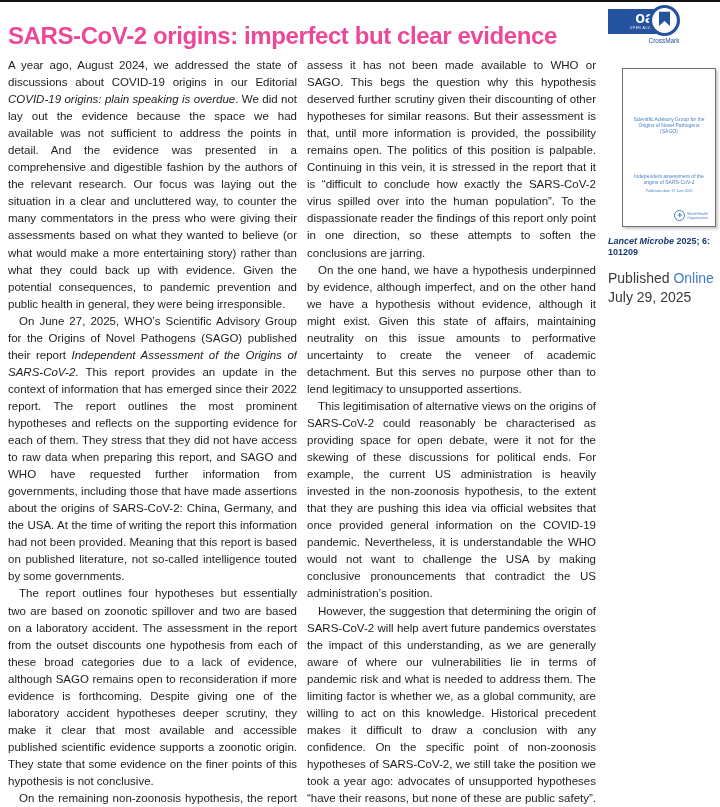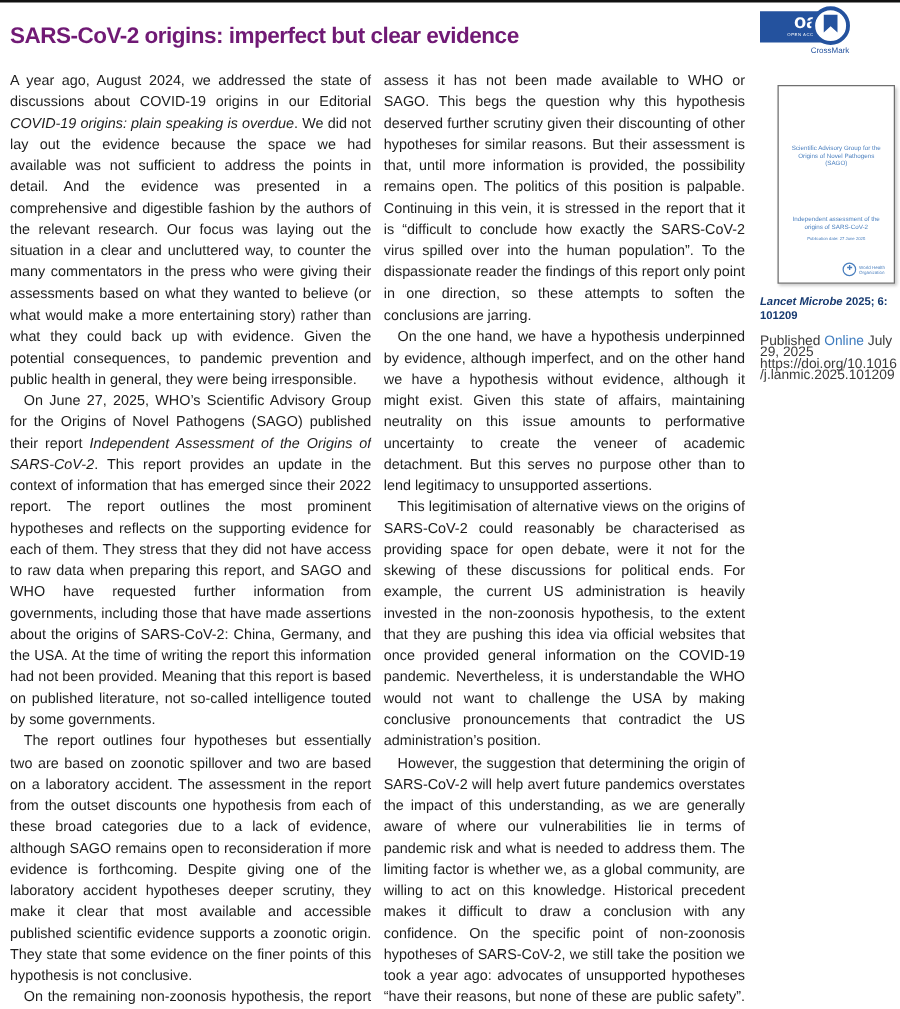--- a/index.html
+++ b/index.html
@@ -4,21 +4,21 @@
 <style>
   html,body{margin:0;padding:0;}
   body{
     width:720px;height:807px;position:relative;overflow:hidden;
     background:#ffffff;font-family:"Liberation Sans",sans-serif;
     -webkit-font-smoothing:antialiased;
   }
   .top-rule{position:absolute;left:0;top:0;width:720px;height:2px;background:#121212;}
   .page-title{
     position:absolute;left:8px;top:6px;width:560px;
-    font-size:18px;font-weight:bold;color:#701a75;letter-spacing:-0.4px;
+    font-size:24px;font-weight:bold;color:#ec4899;letter-spacing:-0.4px;
   }
   
   .oa-badge{
     position:absolute;left:608px;top:9px;width:33px;height:25px;
     background:#24529e;color:#fff;text-align:center;padding-left:20px;
   }
   .oa-badge .oa-main{font-size:16px;font-weight:bold;line-height:17px;display:block;}
   .oa-badge .oa-sub{font-size:3.4px;letter-spacing:0.45px;display:block;line-height:5px;}
   .crossmark{position:absolute;left:646px;top:4px;width:36px;text-align:center;}
   .crossmark svg{display:block;margin:0 auto;}
@@ -54,21 +54,21 @@
   .who-emblem{
     width:9px;height:9px;border:0.8px solid #4a7fbe;border-radius:50%;
     font-size:5.5px;line-height:8px;color:#4a7fbe;flex:0 0 auto;
   }
   .who-text{font-size:3.6px;line-height:4px;text-align:left;color:#4a7fbe;}
   .sb-citation{
     margin-top:9px;font-size:9px;line-height:11px;font-weight:bold;
     color:#173a70;overflow-wrap:anywhere;
   }
   .sb-block{
-    margin-top:11px;font-size:11px;line-height:9px;color:#3a3a3a;
+    margin-top:11px;font-size:14px;line-height:19px;color:#3a3a3a;
     overflow-wrap:anywhere;
   }
   .sb-note-1{margin-top:33px;}
   .sb-note-2{margin-top:9px;}
 </style>
 </head>
 <body>
 
 <div class="top-rule"></div>
 
@@ -117,17 +117,16 @@
         <div>World Health</div>
         <div>Organization</div>
       </div>
     </div>
   </div>
 
   <div class="sb-citation"><span class="seg-i">Lancet Microbe </span><span>2025; 6: 101209</span></div>
 
   <div class="sb-block">
     <div><span>Published </span><span class="seg-link">Online</span><span> July 29, 2025</span></div>
-    <div>https://doi.org/10.1016/j.lanmic.2025.101209</div>
   </div>
 
 
 </div>
 
 </body></html>

